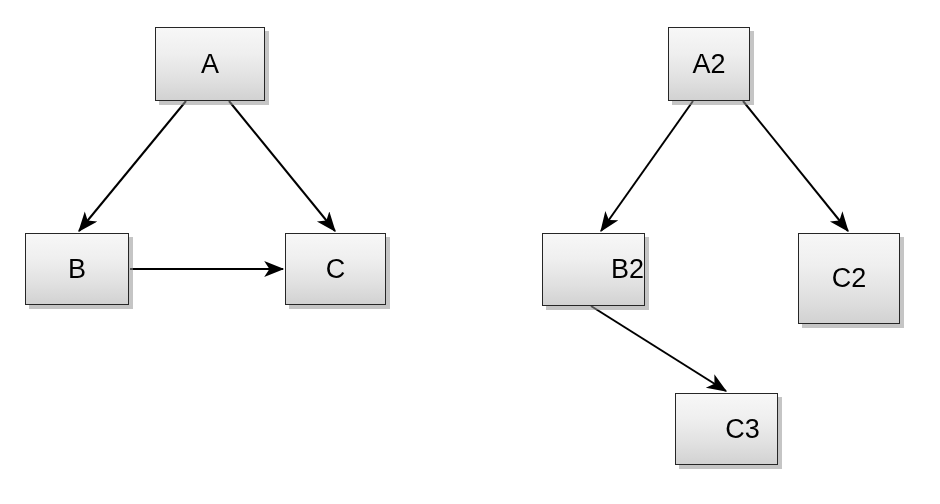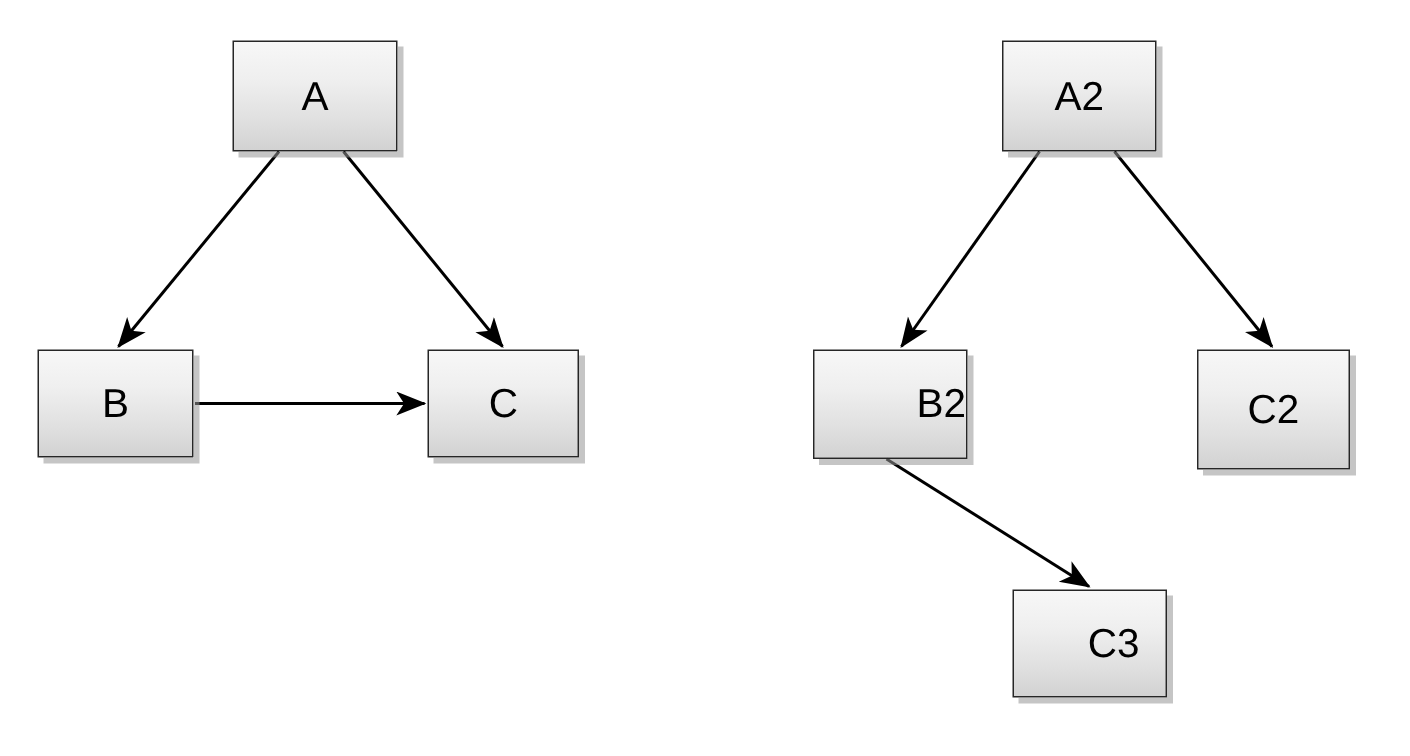--- a/index.html
+++ b/index.html
@@ -71,27 +71,27 @@
   <div id="nodes-group">
       <div class="node" style="left: 155px; top: 27px; width: 110px; height: 74px; border-color: rgb(38, 38, 38); background: linear-gradient(rgb(247, 247, 247) 0%, rgb(239, 239, 239) 35%, rgb(224, 224, 224) 72%, rgb(210, 210, 210) 100%);">
         <span class="node-label" style="color: rgb(0, 0, 0);">A</span>
       </div>
       <div class="node" style="left: 25px; top: 233px; width: 104px; height: 72px; border-color: rgb(38, 38, 38); background: linear-gradient(rgb(247, 247, 247) 0%, rgb(239, 239, 239) 35%, rgb(224, 224, 224) 72%, rgb(210, 210, 210) 100%);">
         <span class="node-label" style="color: rgb(0, 0, 0);">B</span>
       </div>
       <div class="node" style="left: 285px; top: 233px; width: 101px; height: 72px; border-color: rgb(38, 38, 38); background: linear-gradient(rgb(247, 247, 247) 0%, rgb(239, 239, 239) 35%, rgb(224, 224, 224) 72%, rgb(210, 210, 210) 100%);">
         <span class="node-label" style="color: rgb(0, 0, 0);">C</span>
       </div>
-      <div class="node" style="left: 668px; top: 27px; width: 103px; height: 74px; border-color: rgb(38, 38, 38); background: linear-gradient(rgb(247, 247, 247) 0%, rgb(239, 239, 239) 35%, rgb(224, 224, 224) 72%, rgb(210, 210, 210) 100%);">
+      <div class="node" style="left: 668px; top: 27px; width: 82px; height: 74px; border-color: rgb(38, 38, 38); background: linear-gradient(rgb(247, 247, 247) 0%, rgb(239, 239, 239) 35%, rgb(224, 224, 224) 72%, rgb(210, 210, 210) 100%);">
         <span class="node-label" style="color: rgb(0, 0, 0);">A2</span>
       </div>
       <div class="node" style="left: 542px; top: 233px; width: 103px; height: 73px; border-color: rgb(38, 38, 38); background: linear-gradient(rgb(247, 247, 247) 0%, rgb(239, 239, 239) 35%, rgb(224, 224, 224) 72%, rgb(210, 210, 210) 100%); justify-content: flex-end;">
         <span class="node-label" style="color: rgb(0, 0, 0);">B2</span>
       </div>
-      <div class="node" style="left: 798px; top: 233px; width: 102px; height: 80px; border-color: rgb(38, 38, 38); background: linear-gradient(rgb(247, 247, 247) 0%, rgb(239, 239, 239) 35%, rgb(224, 224, 224) 72%, rgb(210, 210, 210) 100%);">
+      <div class="node" style="left: 798px; top: 233px; width: 102px; height: 91px; border-color: rgb(38, 38, 38); background: linear-gradient(rgb(247, 247, 247) 0%, rgb(239, 239, 239) 35%, rgb(224, 224, 224) 72%, rgb(210, 210, 210) 100%);">
         <span class="node-label" style="color: rgb(0, 0, 0);">C2</span>
       </div>
       <div class="node" style="left: 675px; top: 393px; width: 103px; height: 72px; border-color: rgb(38, 38, 38); background: linear-gradient(rgb(247, 247, 247) 0%, rgb(239, 239, 239) 35%, rgb(224, 224, 224) 72%, rgb(210, 210, 210) 100%); padding-left: 32px;">
         <span class="node-label" style="color: rgb(0, 0, 0);">C3</span>
       </div>
     </div>
 
 </div>
 
 </body></html>

